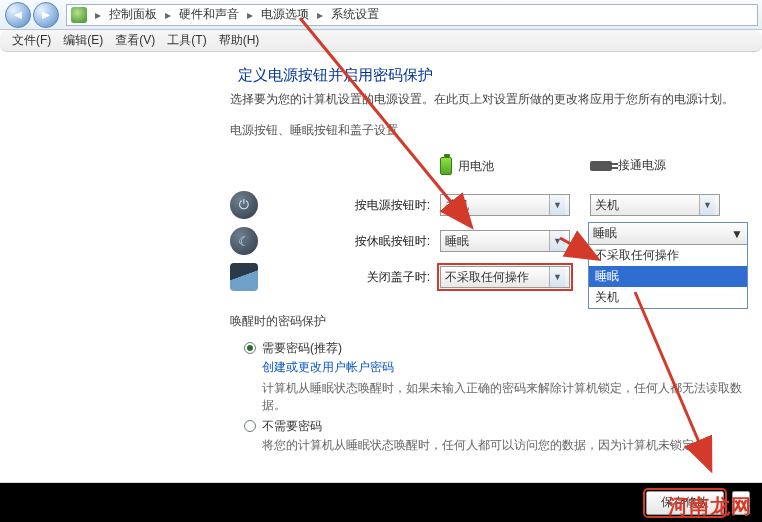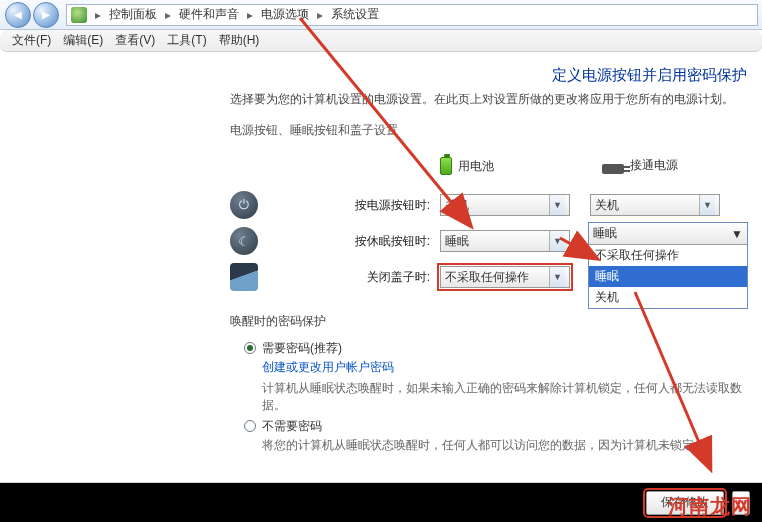--- a/index.html
+++ b/index.html
@@ -13,29 +13,29 @@
   .crumb, .crumb-sep { padding: 0 4px; }
   .crumb-sep { color:#666; }
   .crumb { cursor:default; }
 
   
   .menubar { height: 22px; background: linear-gradient(#f7f7f7,#ececec); border-bottom:1px solid #d0d0d0; display:flex; align-items:center; padding-left:6px;border-radius:7px; }
   .menuitem { padding: 2px 6px; }
 
   
   .content { position:absolute; left:0; right:0; top:52px; bottom:42px; padding: 14px 0 0 230px; }
-  h1.title { font-size: 15px; color:#003399; font-weight:normal; margin:0 15px 6px;text-align:right; }
+  h1.title { font-size: 15px; color:#003399; font-weight:normal; margin:0 8px 6px; }
   .desc { margin:0 0 14px; color:#444; }
   .section-label { color:#555; margin-bottom:18px; }
 
   
   .cols { position:relative; height:30px; margin-left:210px; }
   .colh { position:absolute; top:0; display:flex; align-items:center; gap:6px; }
   .colh.c1 { left:0; }
-  .colh.c2 { left:162px;align-items:flex-end; }
+  .colh.c2 { left:150px; }
   .battery-icon { width:12px; height:18px; background:linear-gradient(#8ee04a,#4eaa1e); border:1px solid #377f13; border-radius:2px; position:relative; }
   .battery-icon::before { content:""; position:absolute; top:-4px; left:3px; width:6px; height:3px; background:#377f13; border-radius:1px; }
   .plug-icon { width:22px; height:10px; background:#555; border-radius:2px; position:relative; }
   .plug-icon::before { content:""; position:absolute; right:-6px; top:2px; width:6px; height:2px; background:#555; box-shadow:0 4px 0 #555; }
 
   
   .row { display:flex; align-items:center; height:36px; }
   .row-icon { width:28px; height:28px; border-radius:50%; background:radial-gradient(circle at 35% 30%,#6f7f8f,#2e3a46); margin-right:10px; display:flex; align-items:center; justify-content:center; color:#cfe3f5; font-size:13px; }
   .row-icon.lid { background: linear-gradient(160deg,#2a3a48 45%,#6fa0c8 46%); border-radius:4px; }
   .row-label { width:172px; text-align:right; padding-right:10px; color:#222; }

